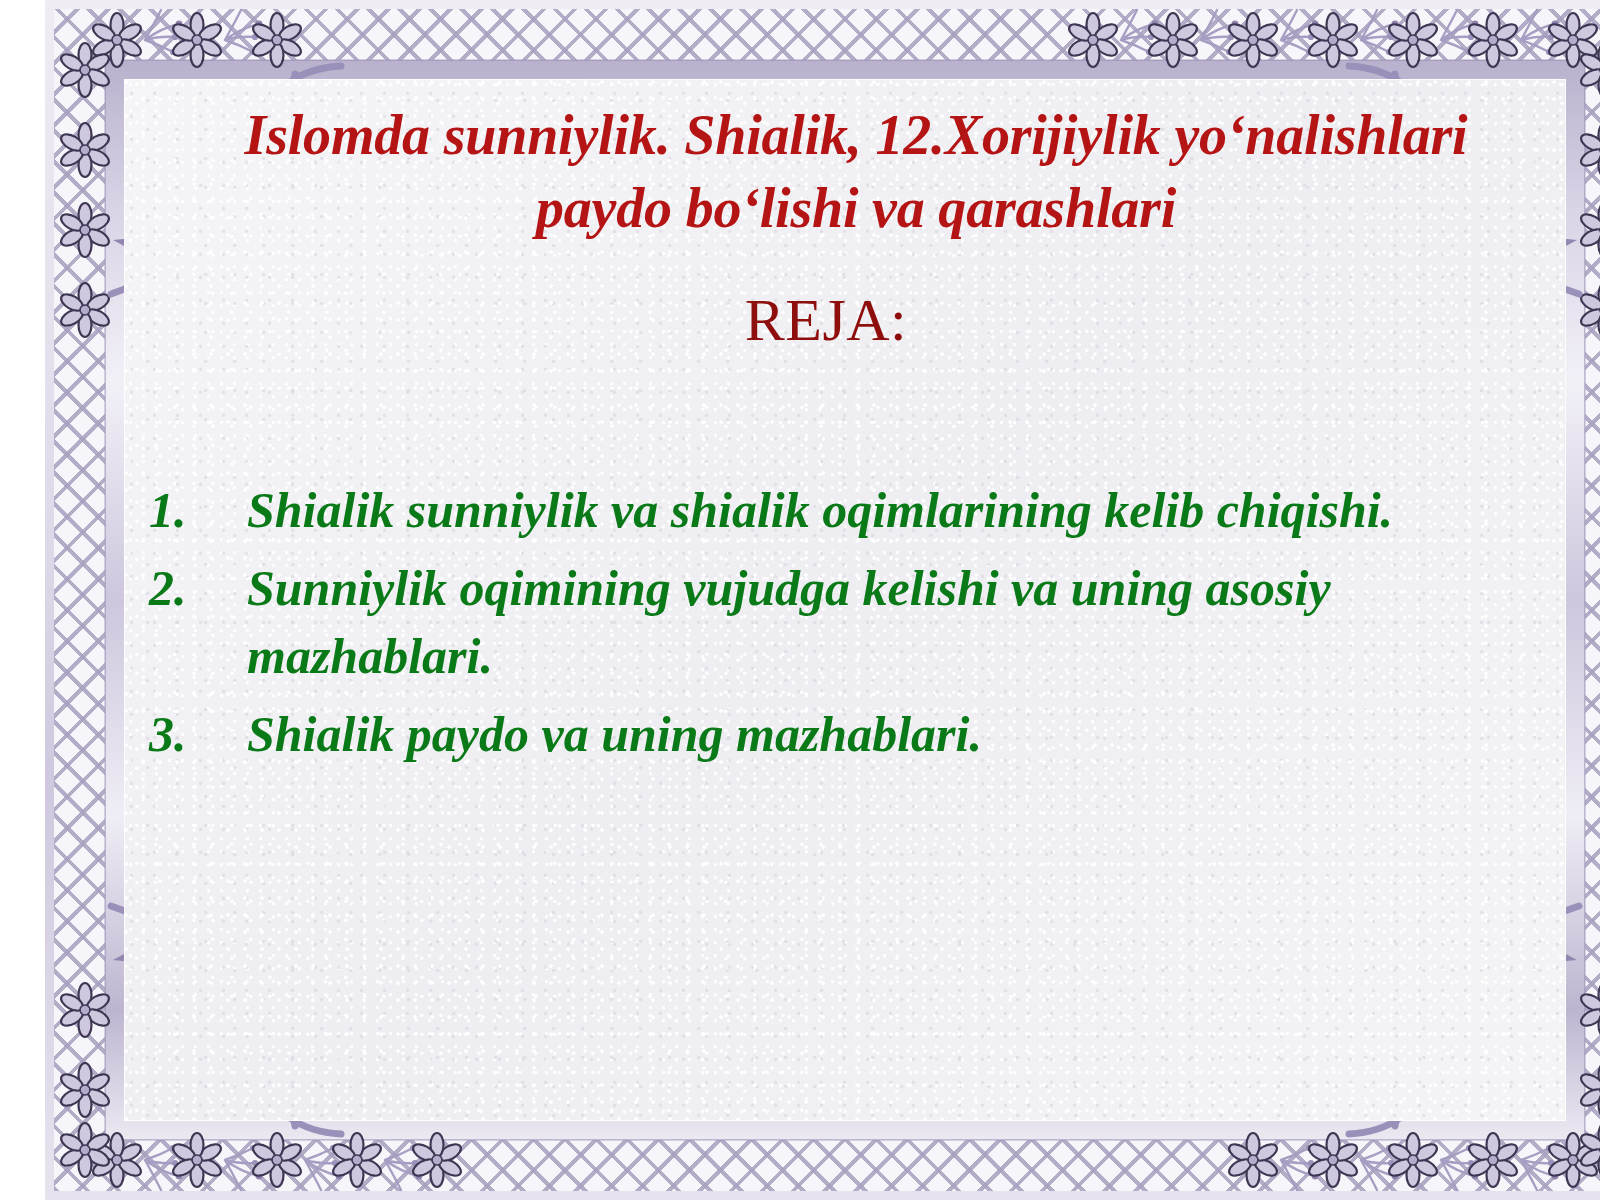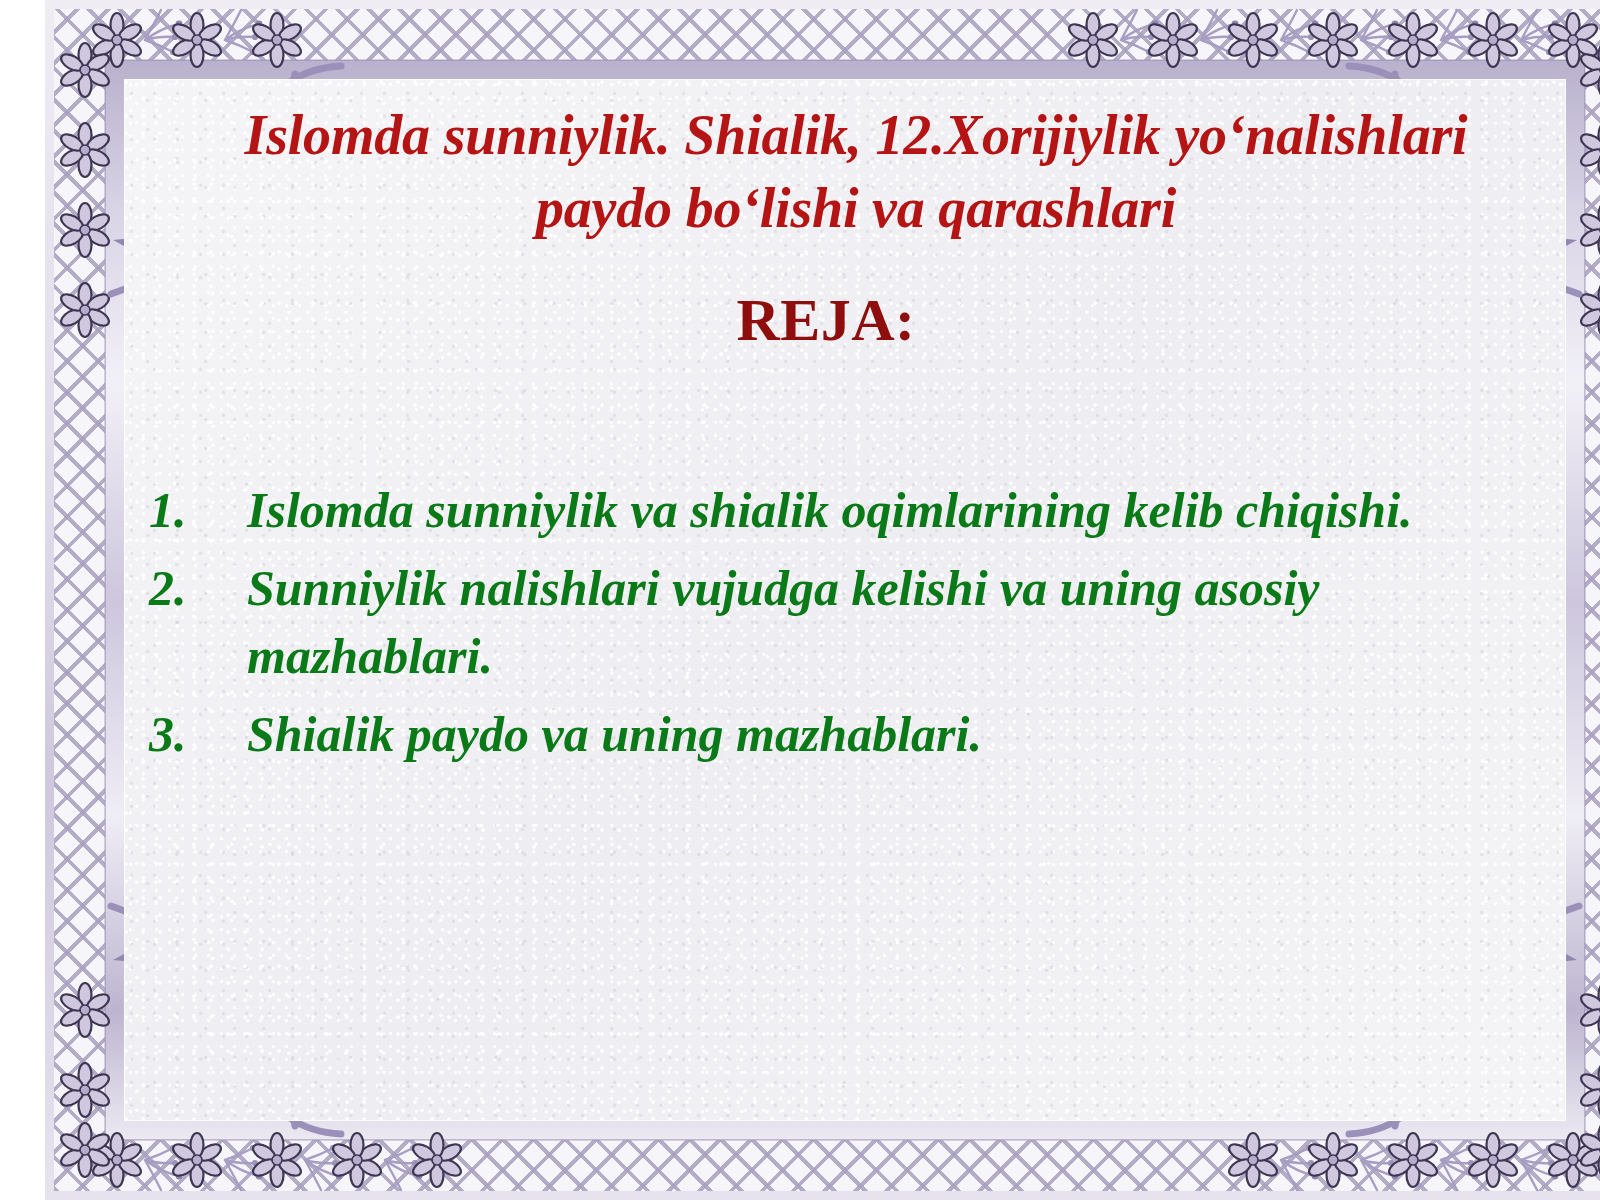--- a/index.html
+++ b/index.html
@@ -126,21 +126,21 @@
   }
 
   .reja-heading {
     position: absolute;
     left: 0;
     top: 200px;
     width: 1390px;
     text-align: center;
     color: #8e0d0d;
     font-size: 60px;
-    font-weight: bold;
+    font-weight: normal;
     font-style: normal;
     letter-spacing: 0.5px;
   }
 
   .plan-list {
     position: absolute;
     left: 8px;
     top: 390px;
     width: 1370px;
   }
@@ -306,26 +306,26 @@
   <div class="content">
 
     <div class="slide-title">Islomda sunniylik. Shialik, 12.Xorijiylik yo‘nalishlari paydo bo‘lishi va qarashlari</div>
 
     <div class="reja-heading">REJA:</div>
 
     <div class="plan-list">
 
       <div class="plan-item">
         <div class="plan-num">1.</div>
-        <div class="plan-text">Islomda sunniylik va shialik oqimlarining kelib chiqishi.</div>
+        <div class="plan-text">Shialik sunniylik va shialik oqimlarining kelib chiqishi.</div>
       </div>
 
       <div class="plan-item">
         <div class="plan-num">2.</div>
-        <div class="plan-text">Sunniylik nalishlari vujudga kelishi va uning asosiy mazhablari.</div>
+        <div class="plan-text">Sunniylik oqimining vujudga kelishi va uning asosiy mazhablari.</div>
       </div>
 
       <div class="plan-item">
         <div class="plan-num">3.</div>
         <div class="plan-text">Shialik paydo va uning mazhablari.</div>
       </div>
 
     </div>
   </div>
 

